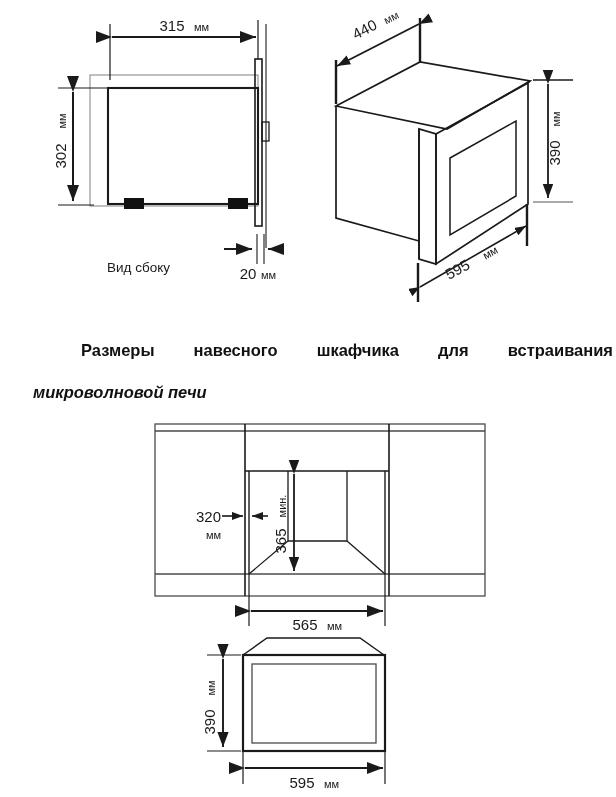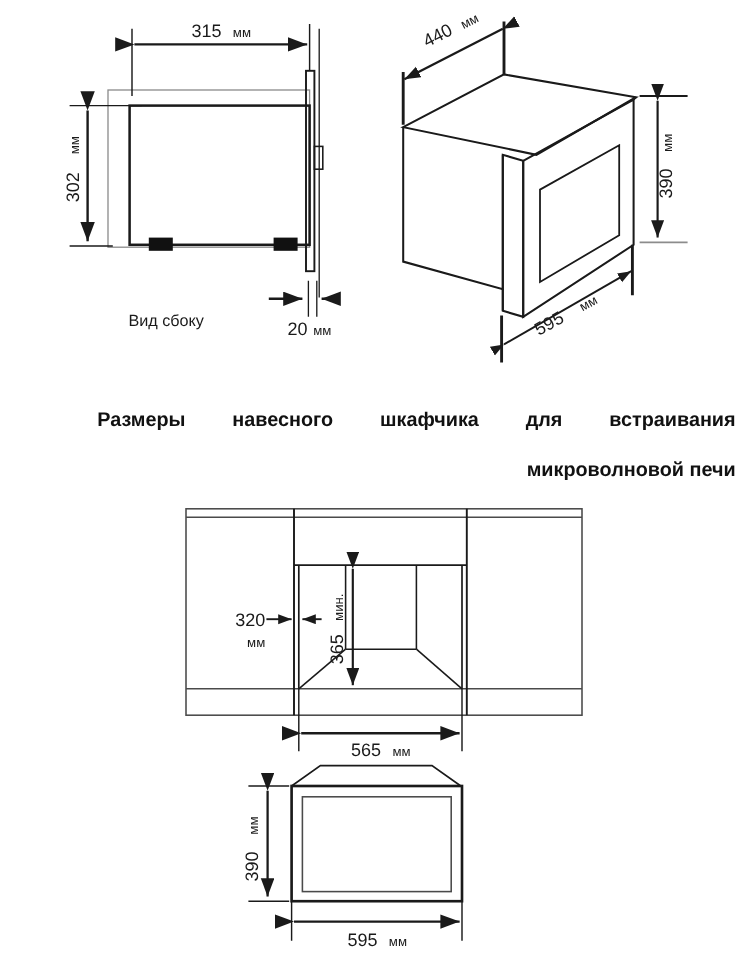--- a/index.html
+++ b/index.html
@@ -18,21 +18,21 @@
     font-size:16.5px;
     font-weight:bold;
     line-height:1.28;
     text-align:justify;
     text-justify:inter-word;
     color:#111111;
     letter-spacing:0px;
   }
   .heading span.l1{display:block;text-align:justify;margin-left:48px;}
   .heading span.l1::after{content:"";display:inline-block;width:100%;}
-  .heading span.l2{display:block;text-align:right;}
+  .heading span.l2{display:block;text-align:left;font-style:italic;}
   text{font-family:"Liberation Sans","DejaVu Sans",sans-serif;fill:#1a1a1a;}
   .dimtext{font-size:15px;}
   .dimunit{font-size:11px;}
   .capt{font-size:13.5px;}
 </style>
 </head>
 <body>
 
 <div id="sheet">
 

